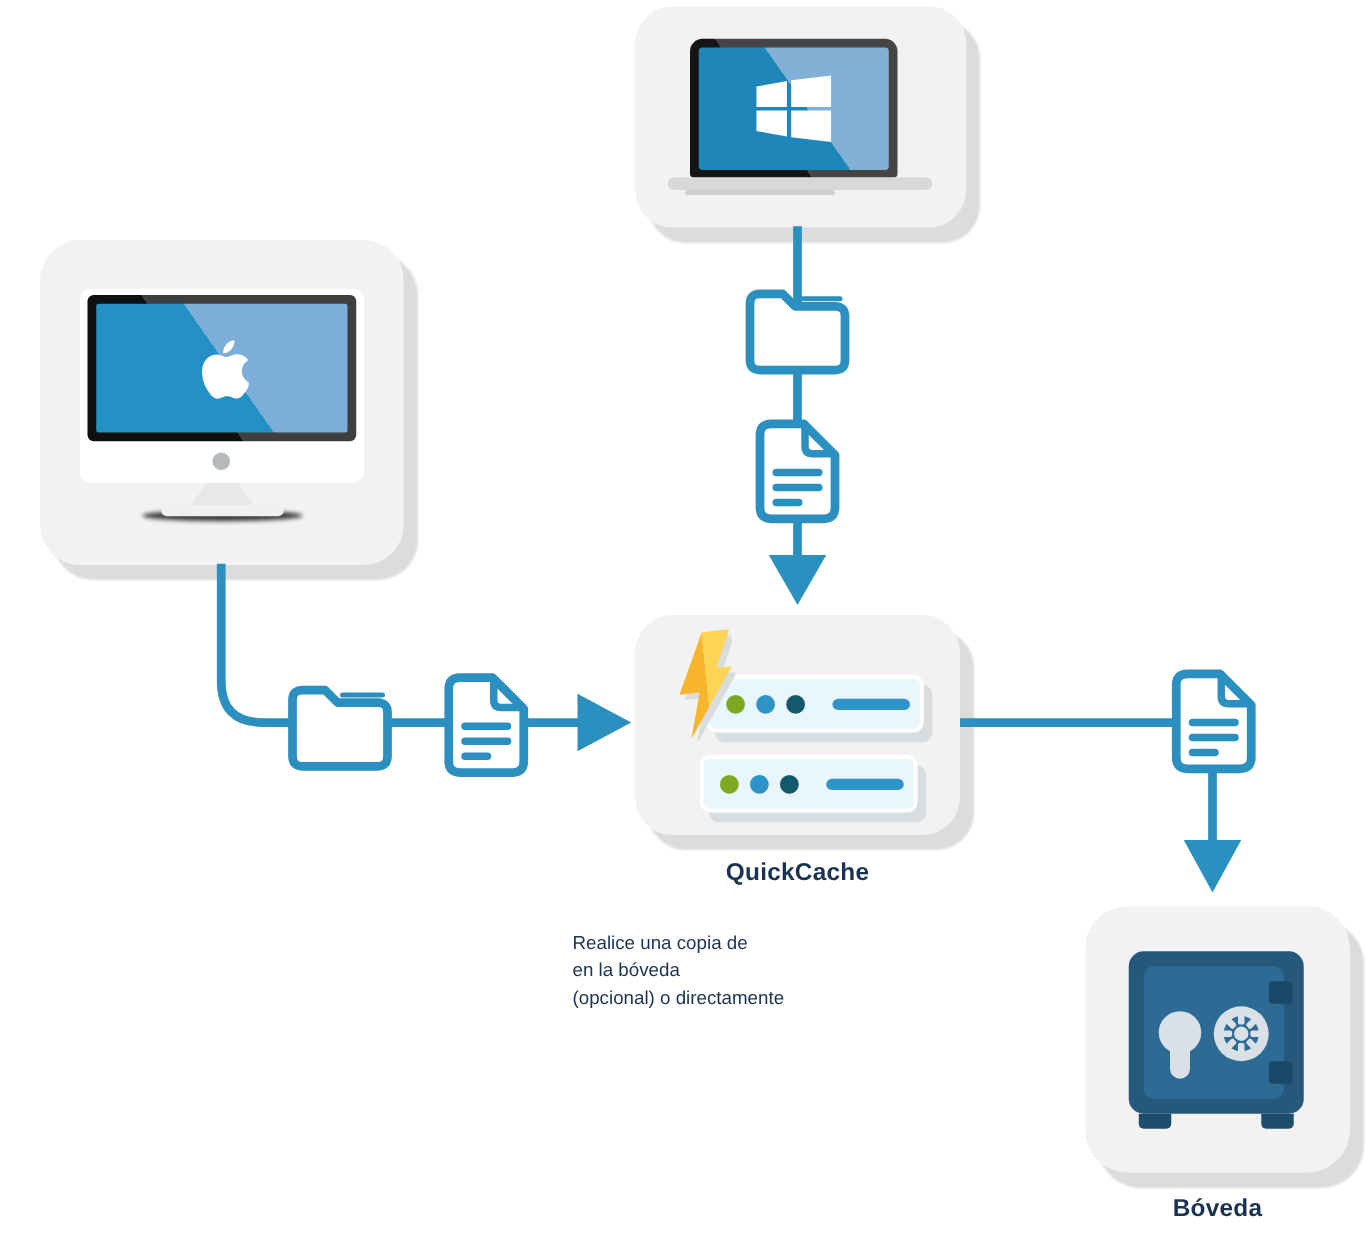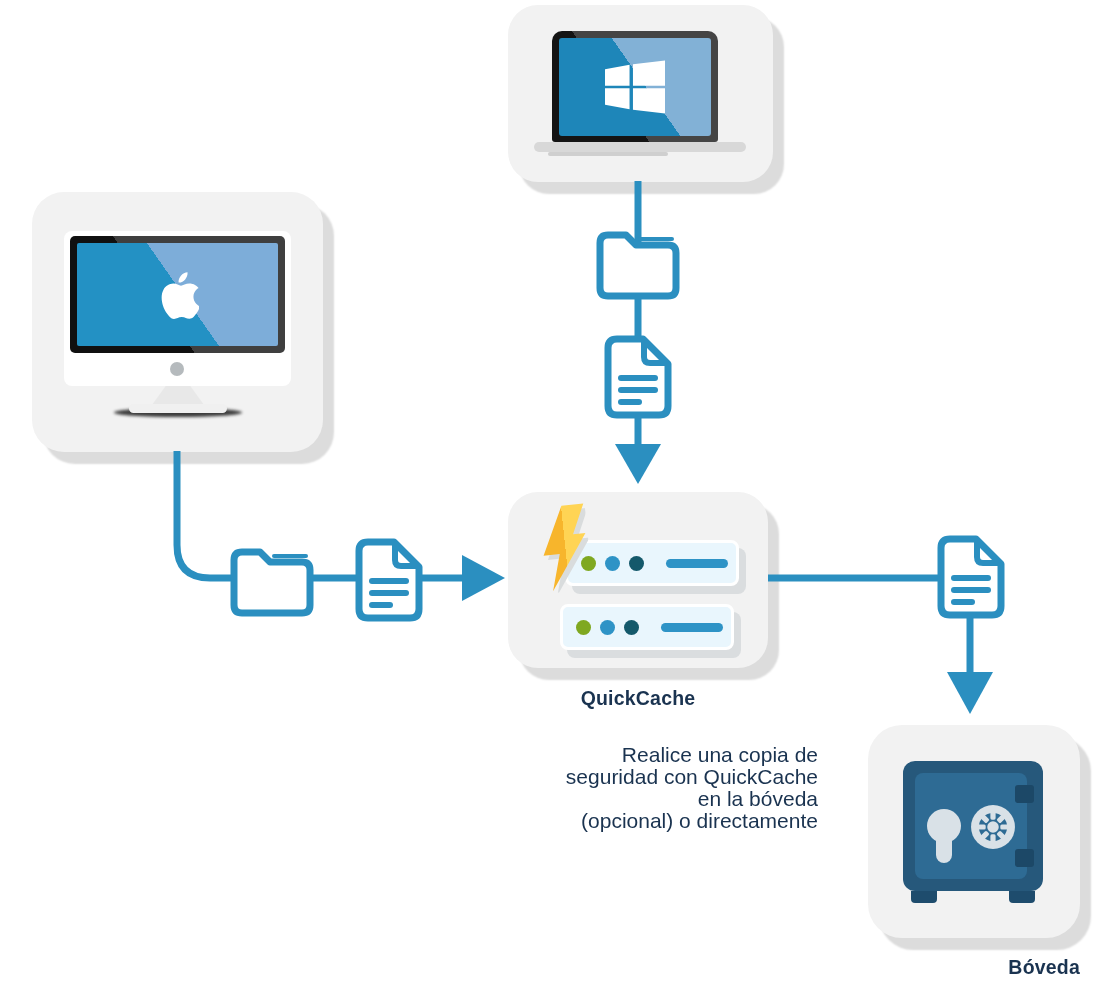--- a/index.html
+++ b/index.html
@@ -86,22 +86,22 @@
   .hinge{position:absolute;right:9px;width:19px;height:18px;border-radius:3px;background:#1c4867;}
   .hinge1{top:24px;}  .hinge2{top:88px;}
   .foot{position:absolute;top:130px;width:26px;height:12px;background:#1e4c6d;border-radius:0 0 4px 4px;}
   .foot-left{left:8px;} .foot-right{right:8px;}
   
   .node-label{
     position:absolute;text-align:center;font-weight:800;font-size:19.5px;
     color:#1a3350;letter-spacing:.2px;z-index:3;
   }
   .caption{
-    position:absolute;left:433px;top:744px;width:360px;text-align:right;
-    font-size:21px;line-height:22px;color:#1a3350;z-index:3;
+    position:absolute;left:433px;top:744px;width:360px;text-align:left;
+    font-size:15px;line-height:22px;color:#1a3350;z-index:3;
   }
 </style>
 </head>
 <body>
 
 <div id="canvas">
 
   <svg id="connectors" width="1095" height="989" viewBox="0 0 1095 989">
     <g stroke="#2b8fc0" stroke-width="7" fill="none">
       <path d="M613 181 V448"></path>
@@ -177,21 +177,20 @@
         </defs>
         <path d="M31 2 L54 2 L40 33 L53 33 L13 90 L24 52 L7 52 Z" transform="translate(4,5)" fill="#d9dcdd"></path>
         <path d="M31 2 L54 2 L40 33 L53 33 L13 90 L24 52 L7 52 Z" fill="url(#boltgrad)"></path>
       </svg>
     </div>
   </div>
   <div class="node-label" style="left:483px;top:687px;width:260px;">QuickCache</div>
 
   <div class="caption">
     <div>Realice una copia de</div>
-    <div>seguridad con QuickCache</div>
     <div>en la bóveda</div>
     <div>(opcional) o directamente</div>
   </div>
 
   <div class="card" style="left:843px;top:725px;width:212px;height:213px;border-radius:34px;">
     <div class="safe">
       <div class="safe-door">
         <div class="keyhole-tail"></div>
         <div class="keyhole-head"></div>
         <svg class="dial" width="46" height="46" viewBox="0 0 44 44">
@@ -209,21 +208,21 @@
           </g>
           <circle cx="22" cy="22" r="5.5" fill="#d9e1e7"></circle>
         </svg>
       </div>
       <div class="hinge hinge1"></div>
       <div class="hinge hinge2"></div>
       <div class="foot foot-left"></div>
       <div class="foot foot-right"></div>
     </div>
   </div>
-  <div class="node-label" style="left:843px;top:956px;width:212px;text-align:right;">Bóveda</div>
+  <div class="node-label" style="left:843px;top:956px;width:212px;">Bóveda</div>
 
   <div class="flow-icon" style="left:568px;top:228px;">
     <svg width="90" height="72" viewBox="0 0 90 72">
       <path d="M7 60 V15 Q7 7 15 7 H33 L43 17 H75 Q83 17 83 25 V60 Q83 68 75 68 H15 Q7 68 7 60 Z" fill="#ffffff" stroke="#2b8fc0" stroke-width="7" stroke-linejoin="round"></path>
       <path d="M47 11 H79" stroke="#2b8fc0" stroke-width="4" stroke-linecap="round" fill="none"></path>
     </svg>
   </div>
   <div class="flow-icon" style="left:575px;top:331px;">
     <svg width="76" height="92" viewBox="0 0 76 92">
       <path d="M8 17 Q8 8 17 8 H43 L68 33 V75 Q68 84 59 84 H17 Q8 84 8 75 Z" fill="#ffffff" stroke="#2b8fc0" stroke-width="7" stroke-linejoin="round"></path>

